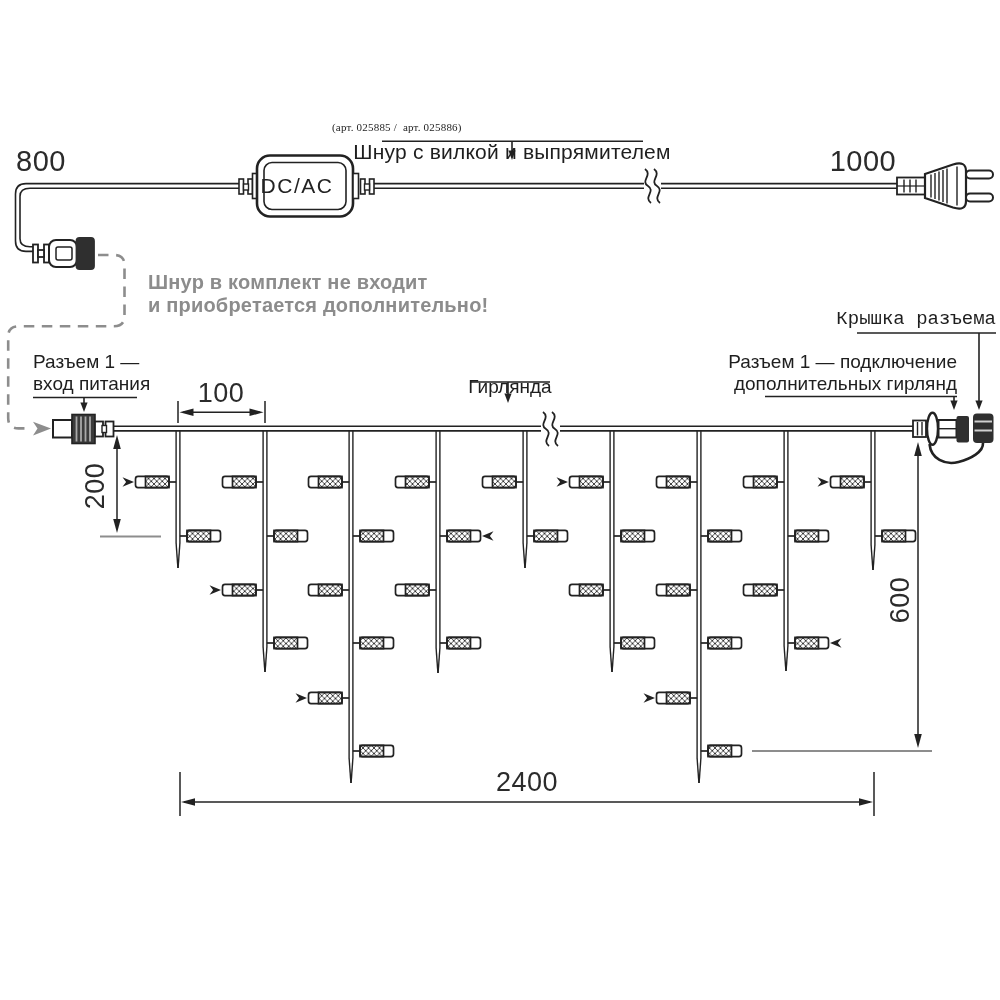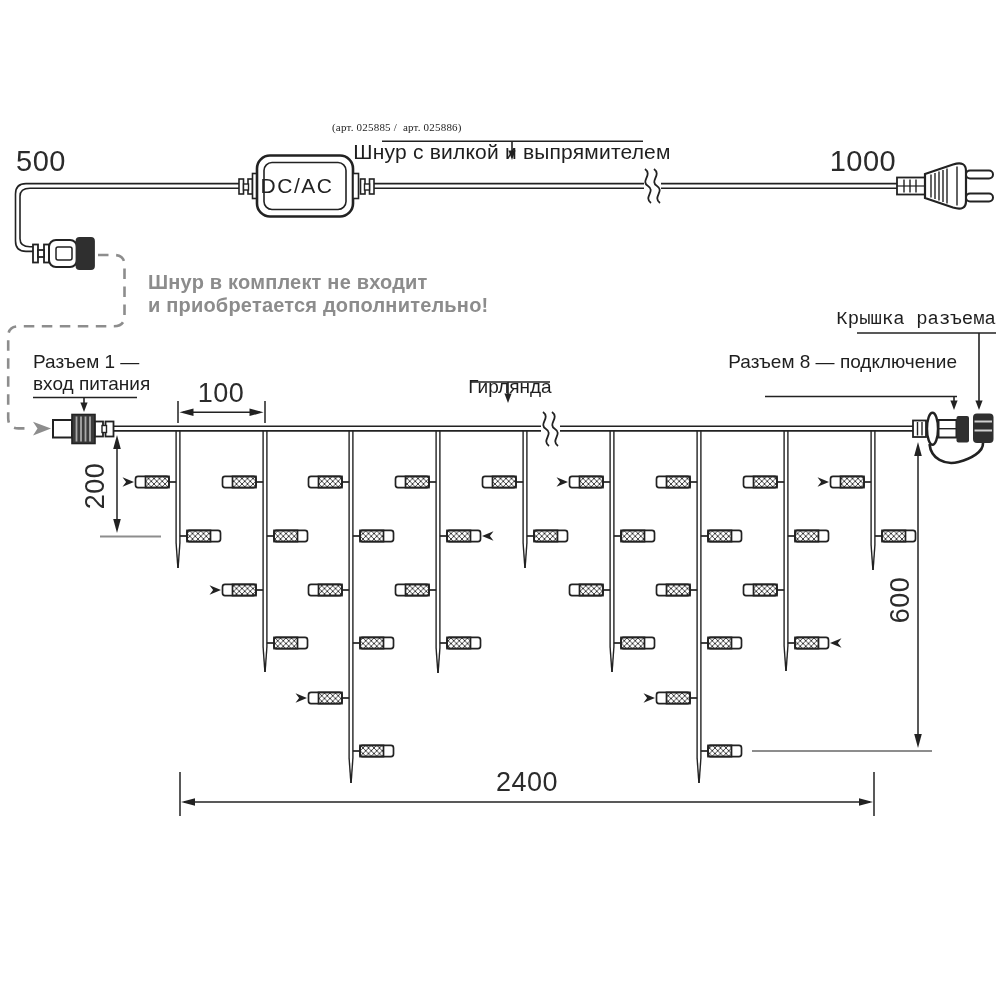--- a/index.html
+++ b/index.html
@@ -411,38 +411,39 @@
           </g>
           <g>
             <line x1="874.9" y1="536" x2="882" y2="536" stroke="#222222" stroke-width="1.7"></line>
             <rect x="882" y="530.4" width="33.5" height="11.2" rx="2.5" fill="#fff" stroke="#222222" stroke-width="1.7"></rect>
             <rect x="882" y="530.4" width="23.5" height="11.2" fill="url(#hatch)" stroke="#222222" stroke-width="1.7"></rect>
           </g>
         </g>
       </g>
 </svg>
 
-<div class="lbl dim dim-big center" style="left:8px;top:145px;width:66px;">500</div>
+<div class="lbl dim dim-big center" style="left:8px;top:145px;width:66px;">800</div>
 
 <div class="lbl dim dim-big center" style="left:828px;top:145px;width:70px;">1000</div>
 
 <div class="lbl title" style="left:332px;top:97px;width:360px;">Шнур с вилкой и выпрямителем</div>
 <div class="lbl subtitle" style="left:332px;top:121px;width:360px;">(арт. 025885 /  арт. 025886)</div>
 
 <div class="lbl note" style="left:148px;top:271px;">Шнур в комплект не входит</div>
 <div class="lbl note" style="left:148px;top:294px;">и приобретается дополнительно!</div>
 
 <div class="lbl dcac center" style="left:257px;top:174px;width:80px;">DC/AC</div>
 
 <div class="lbl callout" style="left:33px;top:351px;">Разъем 1 —</div>
 <div class="lbl callout" style="left:33px;top:373px;">вход питания</div>
 
 <div class="lbl callout center" style="left:435px;top:356px;width:150px;margin-top:20px;">Гирлянда</div>
 
-<div class="lbl callout right" style="left:697px;top:351px;width:260px;">Разъем 8 — подключение</div>
+<div class="lbl callout right" style="left:697px;top:351px;width:260px;">Разъем 1 — подключение</div>
+<div class="lbl callout right" style="left:697px;top:373px;width:260px;">дополнительных гирлянд</div>
 
 <div class="lbl callout right" style="left:796px;top:309px;width:200px;font-family:Liberation Mono, monospace;">Крышка разъема</div>
 
 <div class="lbl dim center" style="left:186px;top:378px;width:70px;">100</div>
 
 <div class="lbl dim rot" style="left:96px;top:486px;">200</div>
 
 <div class="lbl dim rot" style="left:901px;top:600px;">600</div>
 
 <div class="lbl dim center" style="left:462px;top:767px;width:130px;">2400</div>

